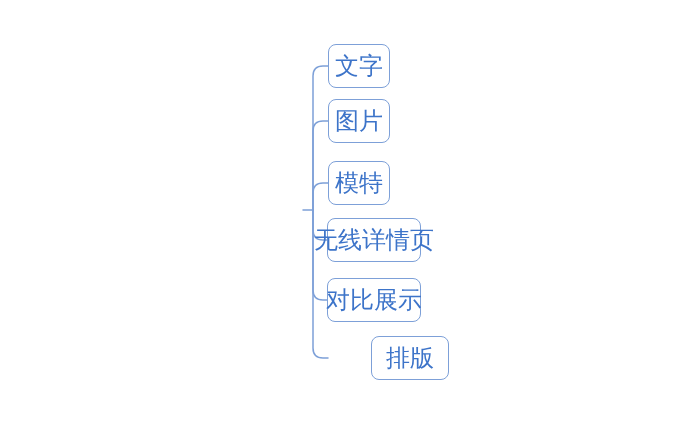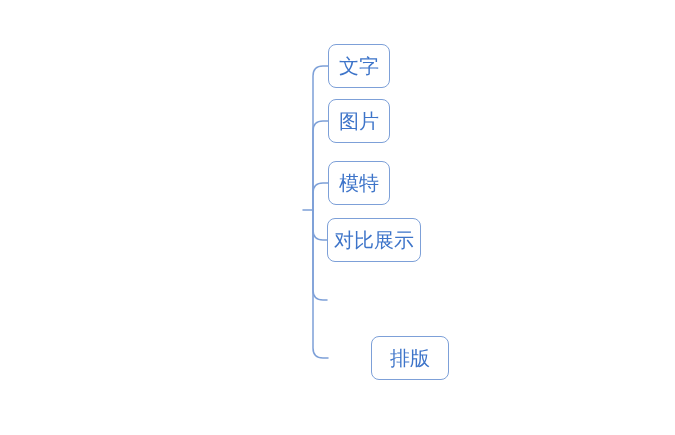--- a/index.html
+++ b/index.html
@@ -45,21 +45,21 @@
     left: 128px;
     top: 173px;
     width: 175px;
     height: 75px;
     border-radius: 10px;
     font-size: 24px;
   }
   .child-node {
     height: 44px;
     border-radius: 8px;
-    font-size: 20px;
+    font-size: 24px;
   }
   .c0 { left: 328px; top: 44px;  width: 62px; }
   .c1 { left: 328px; top: 99px;  width: 62px; align-items: center; }
   .c2 { left: 328px; top: 161px; width: 62px; text-align: center; }
   .c3 { left: 327px; top: 218px; width: 94px; }
   .c4 { left: 327px; top: 278px; width: 94px; }
   .c5 { left: 328px; top: 336px; width: 78px; margin-left: 43px; }
 </style>
 </head>
 <body>
@@ -83,21 +83,24 @@
 
   <div class="node child-node c1">
     <span>图片</span>
   </div>
 
   <div class="node child-node c2">
     <span>模特</span>
   </div>
 
   <div class="node child-node c3">
+    <span>无线详情页</span>
+  </div>
+
+  <div class="node child-node c4">
     <span>对比展示</span>
   </div>
-
 
   <div class="node child-node c5">
     <span>排版</span>
   </div>
 
 </div>
 
 </body></html>

